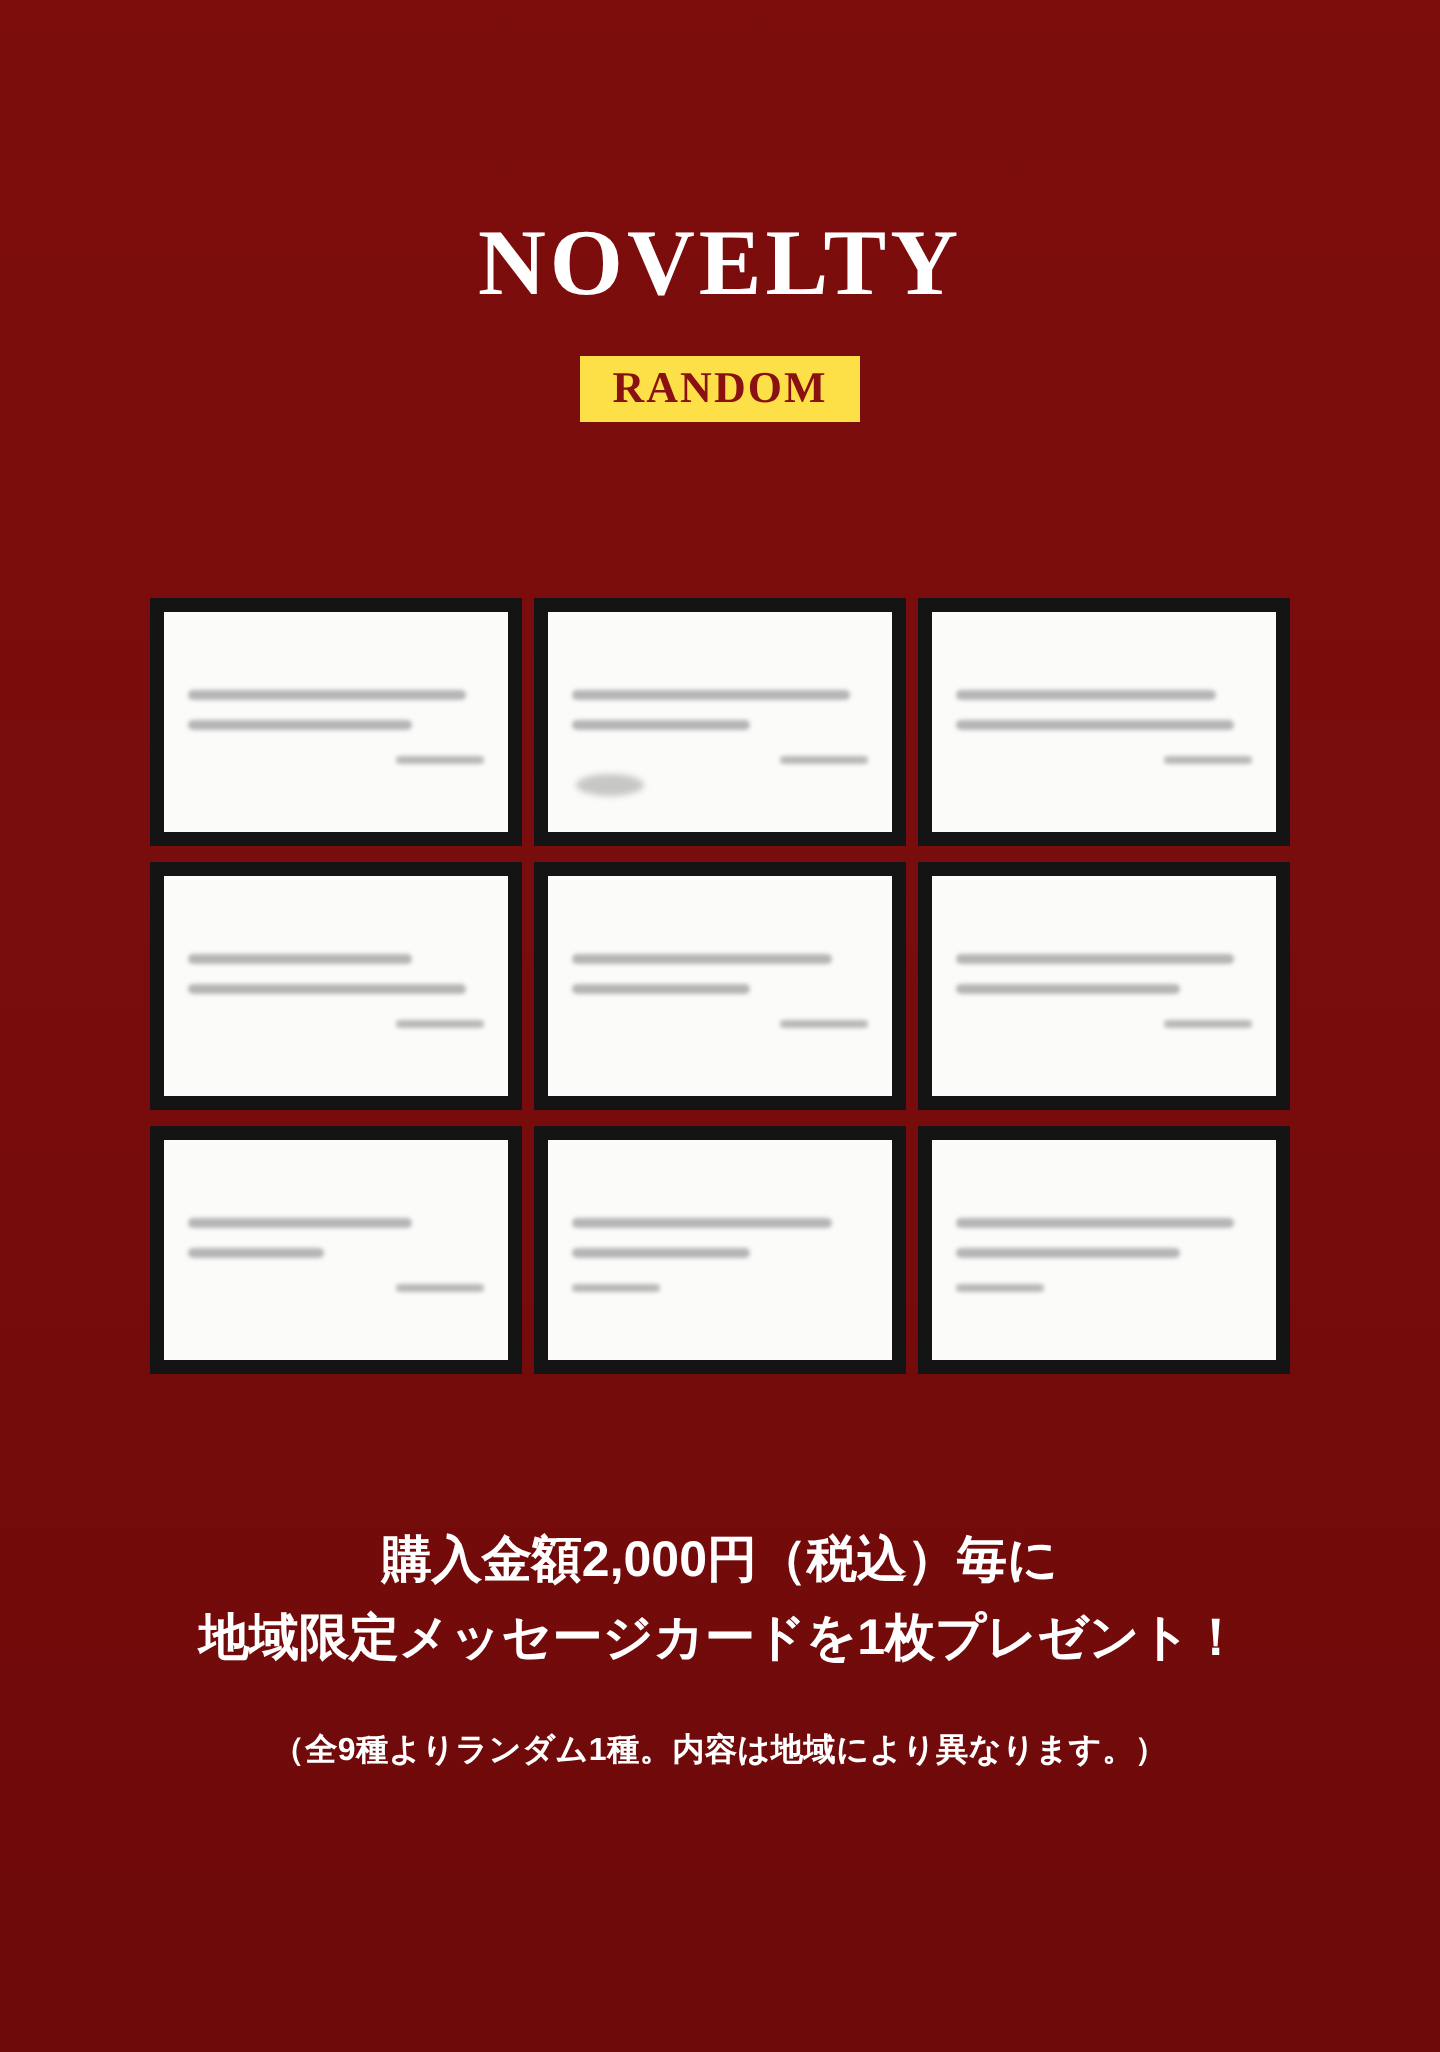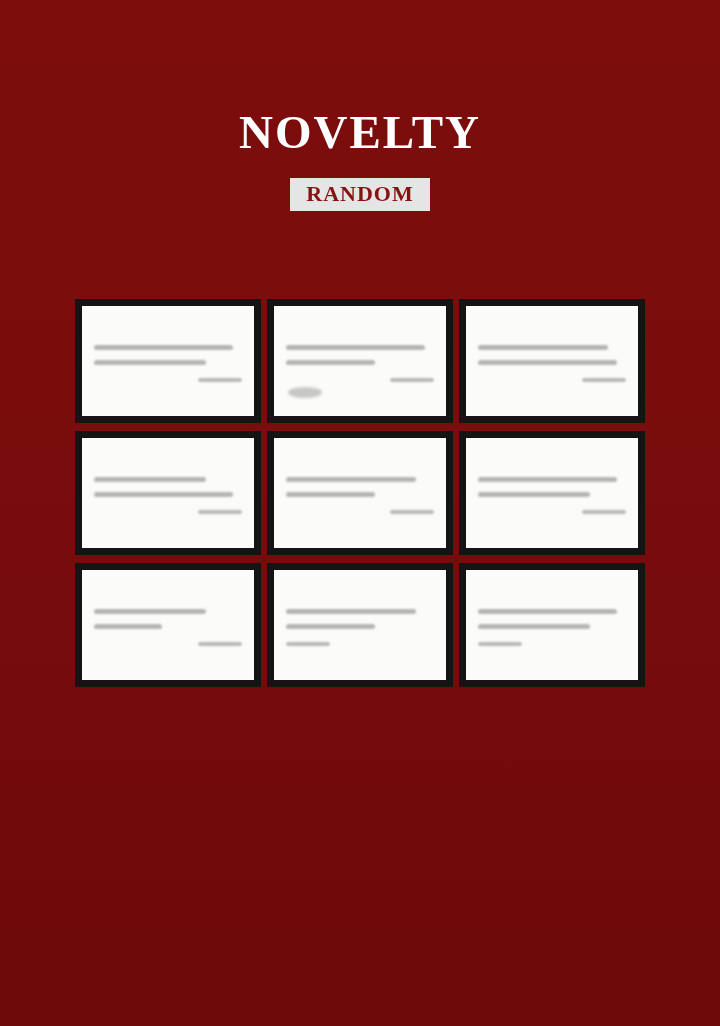--- a/index.html
+++ b/index.html
@@ -32,21 +32,21 @@
     font-weight: bold;
     font-size: 47px;
     letter-spacing: 2px;
     color: #ffffff;
     line-height: 1;
     text-align: center;
   }
 
   .badge {
     margin-top: 22px;
-    background: #e5e5e5;
+    background: #fde047;
     color: #8a1111;
     font-family: "Liberation Serif", serif;
     font-weight: bold;
     font-size: 22px;
     letter-spacing: 1px;
     padding: 5px 16px 6px 16px;
     line-height: 1;
   }
 
   .grid {
@@ -225,14 +225,19 @@
     <div class="card-frame">
       <div class="card">
         <div class="line l4"></div>
         <div class="line l2"></div>
         <div class="sign left"></div>
       </div>
     </div>
 
   </div>
 
+  <div class="footer">
+    <div class="foot-line1">購入金額2,000円（税込）毎に</div>
+    <div class="foot-line2">地域限定メッセージカードを1枚プレゼント！</div>
+    <div class="foot-note">（全9種よりランダム1種。内容は地域により異なります。）</div>
+  </div>
 
 </div>
 
 </body></html>

